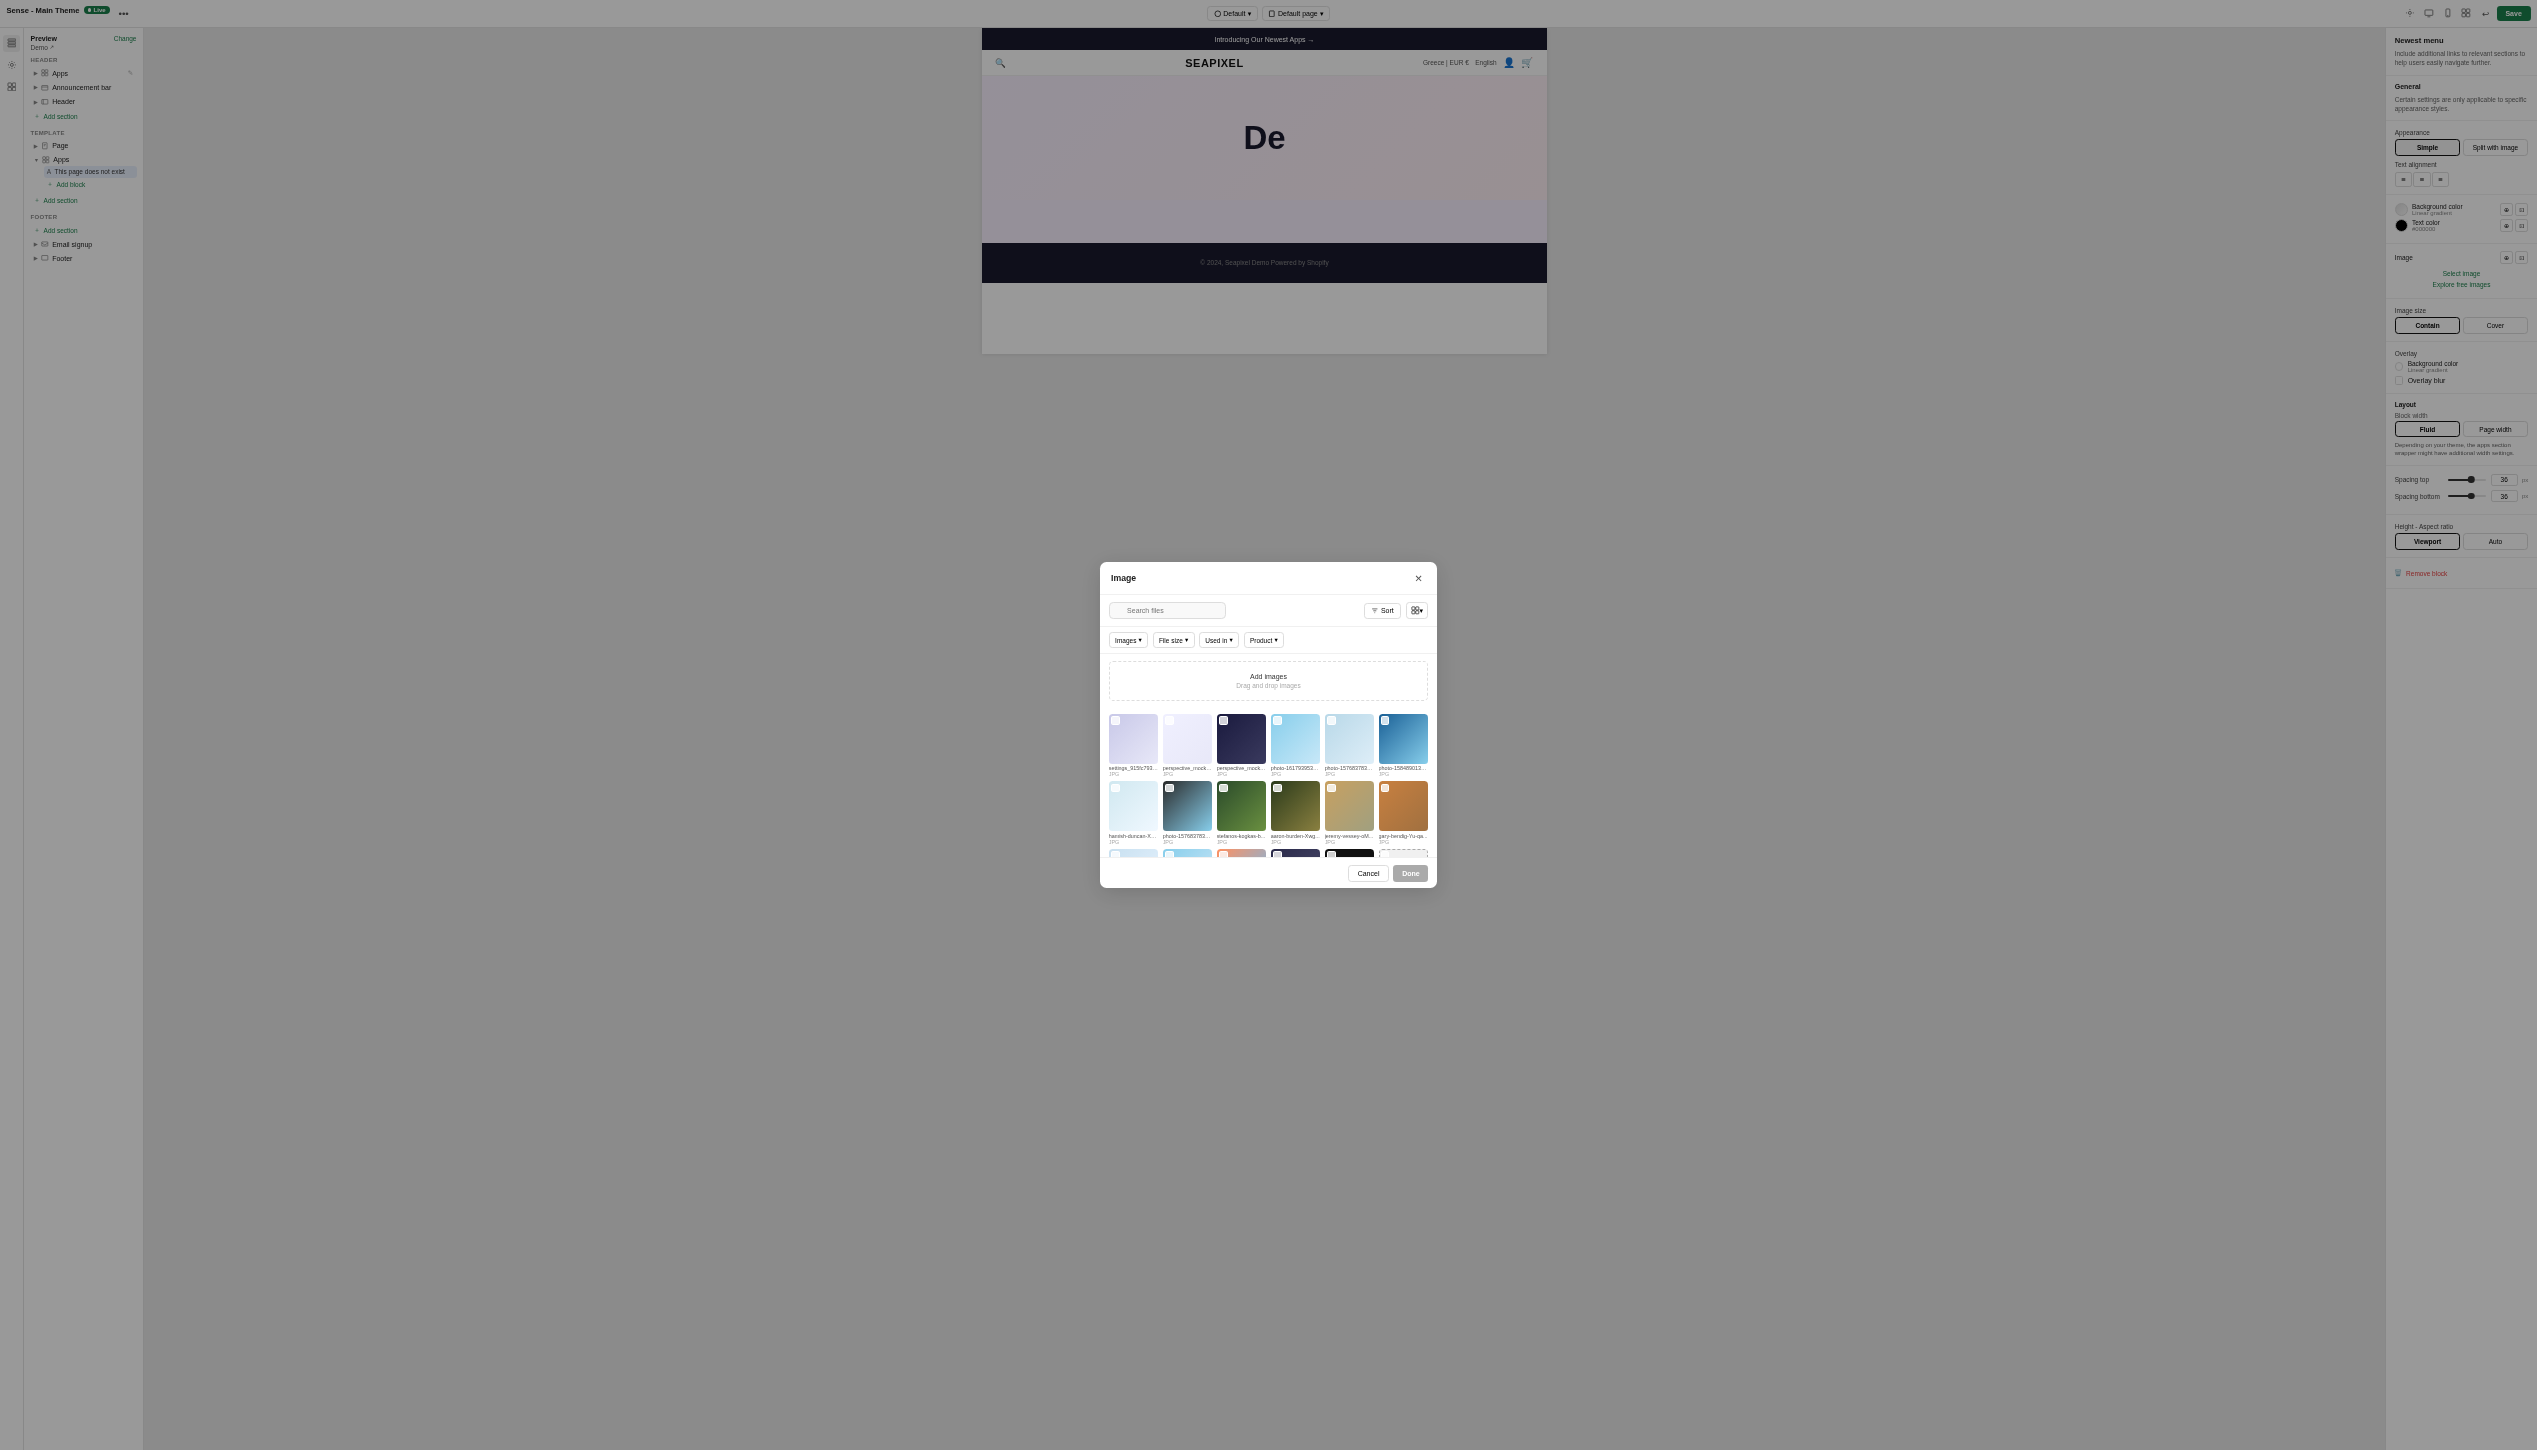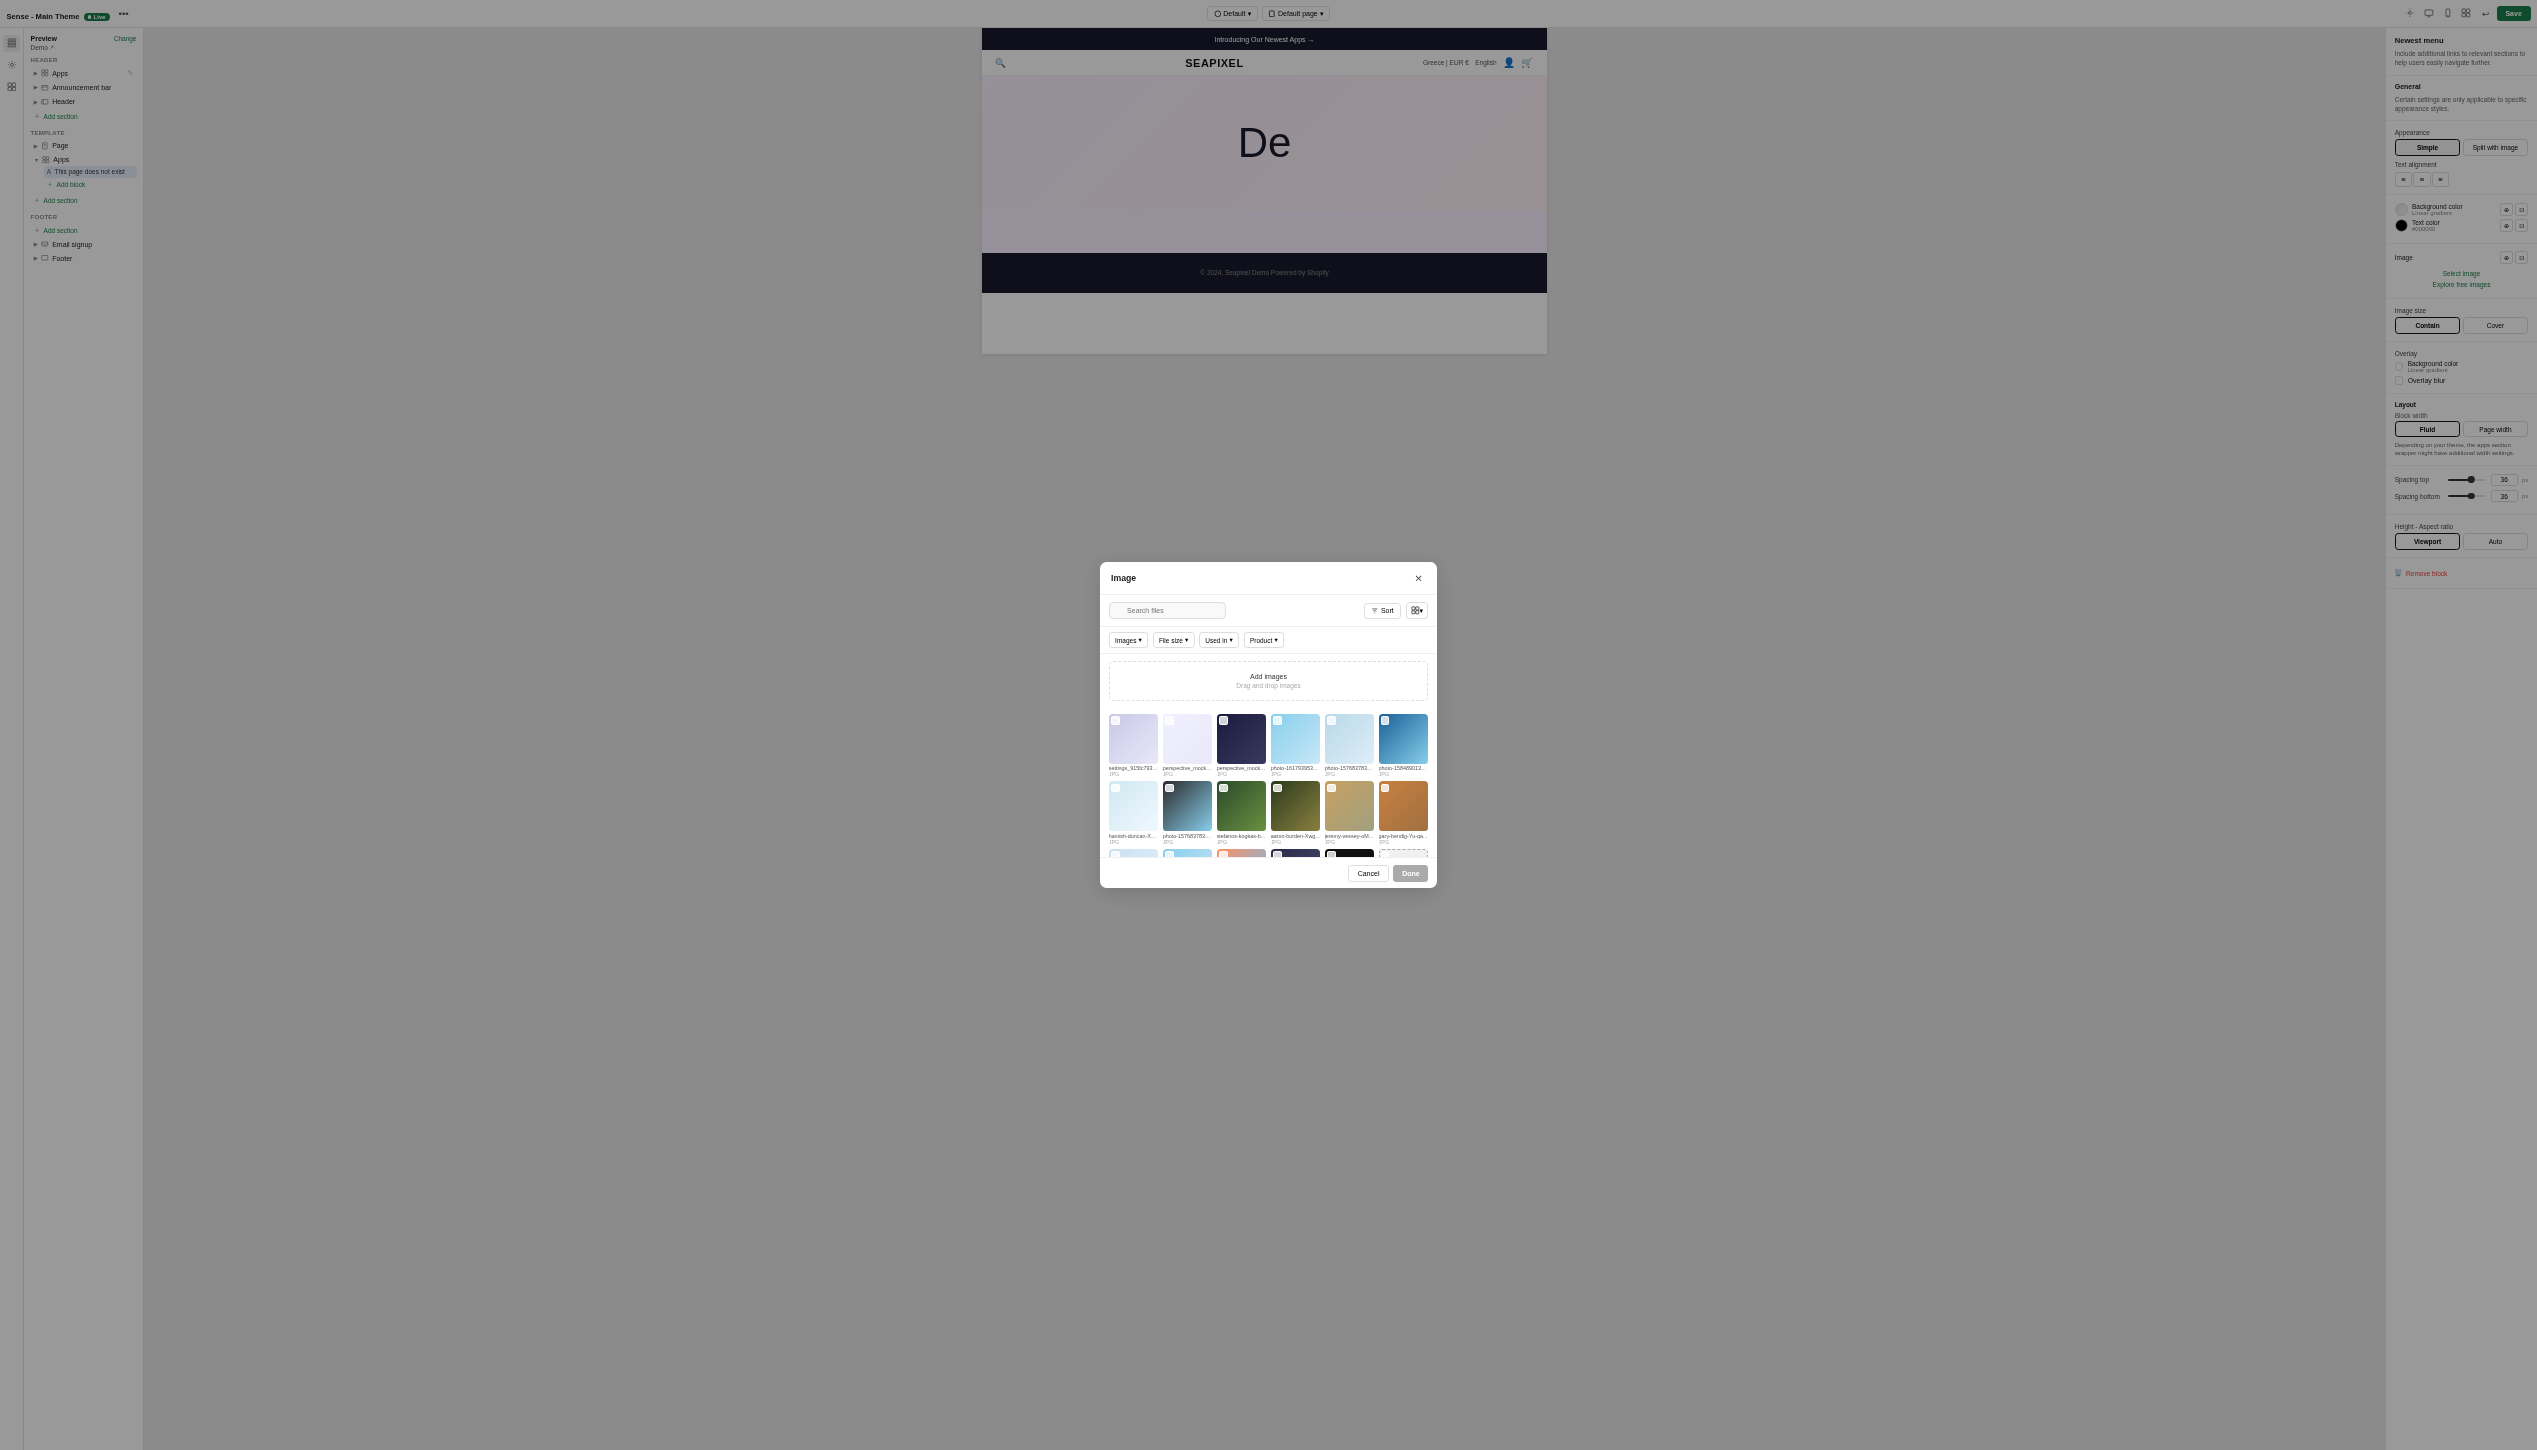--- a/index.html
+++ b/index.html
@@ -1,20 +1,20 @@
 <!DOCTYPE html>
 <html style="font-size:8.7px"><head>
   <meta charset="utf-8">
   <style>
     * { box-sizing: border-box; margin: 0; padding: 0; }
     body { font-family: -apple-system, BlinkMacSystemFont, 'Segoe UI', sans-serif; font-size: 7px; background: #f1f1f1; color: #202020; overflow: hidden; }
 
     
     .top-bar { display: flex; align-items: center; height: 28px; background: #fff; border-bottom: 0.5px solid #e3e3e3; padding: 0 6.5px; gap: 4.3px; z-index: 100; position: relative; }
-    .top-bar-left { display: flex; align-items: flex-end; gap: 4.3px; flex: 1; }
+    .top-bar-left { display: flex; align-items: flex-start; gap: 4.3px; flex: 1; }
     .top-bar-center { display: flex; align-items: center; gap: 4.3px; }
     .top-bar-right { display: flex; align-items: center; gap: 4.3px; flex: 1; justify-content: flex-end; }
     .theme-name { font-weight: 600; font-size: 7.6px; }
     .live-badge { background: #1a7f4b; color: #fff; border-radius: 11px; padding: 1.1px 4.3px; font-size: 6px; font-weight: 600; display: flex; align-items: center; gap: 2.2px; }
     .live-dot { width: 3.3px; height: 3.3px; background: #fff; border-radius: 50%; }
     .more-btn { background: none; border: none; cursor: pointer; font-size: 9.8px; color: #555; padding: 2.2px 4.3px; border-radius: 2.2px; }
     .device-btns { display: flex; gap: 2.2px; }
     .device-btn { background: none; border: none; cursor: pointer; padding: 3.3px; border-radius: 2.2px; color: #555; }
     .device-btn svg { width: 9.8px; height: 9.8px; }
     .undo-btn { background: none; border: none; cursor: pointer; padding: 3.3px; border-radius: 2.2px; color: #555; font-size: 8.7px; }
@@ -51,21 +51,21 @@
     .canvas-area { flex: 1; background: #e8e8e8; display: flex; flex-direction: column; overflow: hidden; position: relative; }
     .canvas-inner { flex: 1; overflow: auto; display: flex; flex-direction: column; align-items: center; }
     .website-frame { width: 100%; max-width: 565px; background: #fff; min-height: 326px; box-shadow: 0 1.1px 4.3px rgba(0,0,0,0.1); position: relative; }
 
     
     .site-banner { background: #1a1a2e; color: #fff; text-align: center; padding: 7.6px; font-size: 7px; display: flex; align-items: center; justify-content: center; gap: 3.3px; }
     .site-nav { display: flex; align-items: center; justify-content: space-between; padding: 6.5px 13px; background: #fff; border-bottom: 0.5px solid #f0f0f0; }
     .site-logo { font-size: 11px; font-weight: 800; letter-spacing: 0.5px; color: #111; }
     .site-nav-right { display: flex; align-items: center; gap: 6.5px; font-size: 6.5px; color: #555; }
     .site-hero { padding: 43px 22px; background: linear-gradient(135deg, #f8f0ff, #fff0f5); text-align: center; }
-    .site-hero h1 { font-size: 42px; font-weight: 400; color: #1a1a2e; }
+    .site-hero h1 { font-size: 33px; font-weight: 700; color: #1a1a2e; }
     .site-footer { background: #1a1a2e; padding: 16.3px 22px; text-align: center; color: #888; font-size: 6.5px; }
 
     
     .right-sidebar { width: 152px; background: #fff; border-left: 0.5px solid #e3e3e3; overflow-y: auto; padding: 0; flex-shrink: 0; }
     .right-section { padding: 7.6px 8.7px; border-bottom: 0.5px solid #f0f0f0; }
     .right-section-title { font-weight: 600; font-size: 7px; margin-bottom: 4.3px; }
     .right-section-desc { font-size: 6.5px; color: #666; line-height: 1.4; }
     .right-label { font-size: 6.5px; color: #444; margin-bottom: 3.3px; font-weight: 500; }
     .appearance-btns { display: flex; gap: 2.2px; margin-bottom: 5.4px; }
     .appearance-btn { flex: 1; padding: 3.8px; border: 0.5px solid #ddd; background: #fff; border-radius: 3.3px; font-size: 6.5px; cursor: pointer; text-align: center; }

